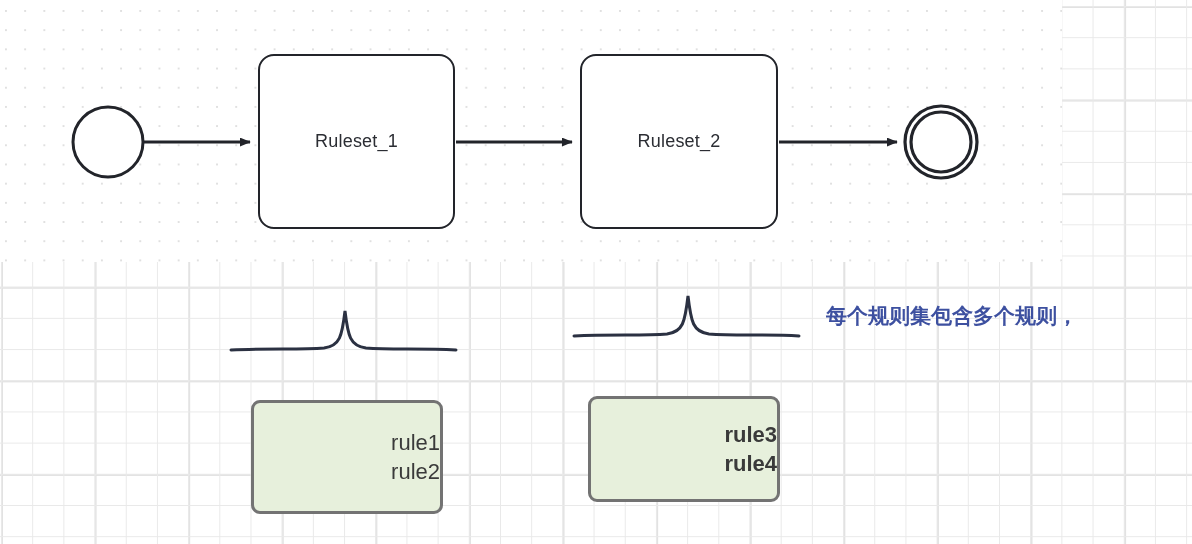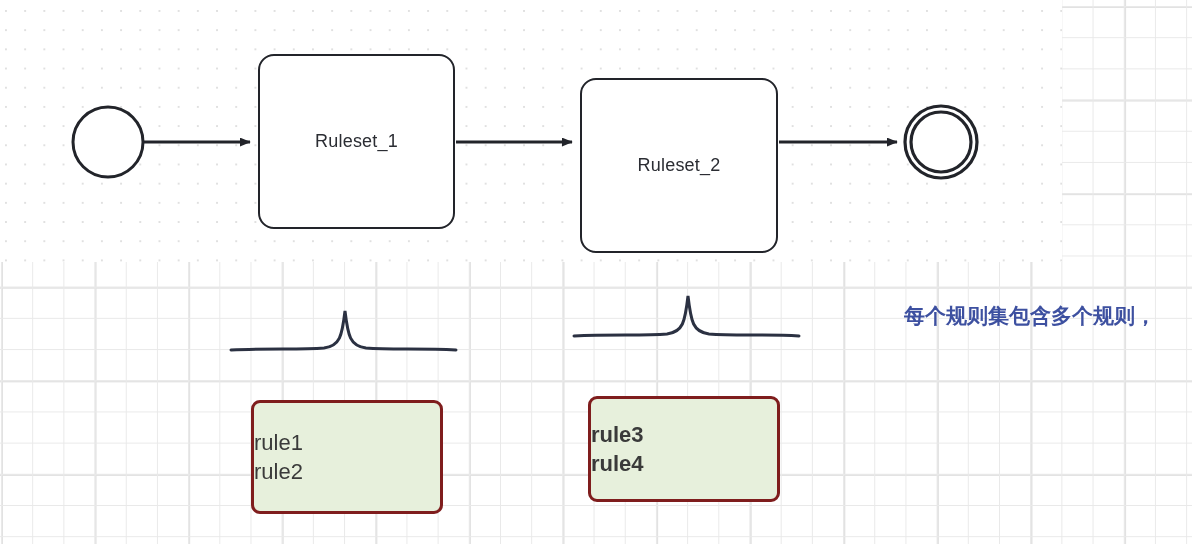--- a/index.html
+++ b/index.html
@@ -67,50 +67,50 @@
     align-items: center;
     justify-content: center;
   }
   .task-label {
     font-size: 18px;
     color: #2b2d33;
     letter-spacing: 0.2px;
     font-family: "Liberation Sans", "DejaVu Sans", sans-serif;
   }
   #task-ruleset-1 { left: 258px; top: 54px; width: 197px; height: 175px; }
-  #task-ruleset-2 { left: 580px; top: 54px; width: 198px; height: 175px; margin-top: 24px; }
+  #task-ruleset-2 { left: 580px; top: 54px; width: 198px; height: 175px; }
 
   
   .rulebox {
     position: absolute;
     box-sizing: border-box;
     background: #e7f0dc;
-    border: 3px solid #7f1d1d;
+    border: 3px solid #737373;
     border-radius: 9px;
     display: flex;
     flex-direction: column;
-    align-items: flex-start;
+    align-items: flex-end;
     justify-content: center;
     line-height: 1.32;
   }
   .rulebox span {
     font-size: 22px;
     color: #3a3a3a;
     font-family: "Liberation Sans", "DejaVu Sans", sans-serif;
   }
   #rulebox-1 { left: 251px; top: 400px; width: 192px; height: 114px; }
   #rulebox-2 { left: 588px; top: 396px; width: 192px; height: 106px; font-weight: bold; }
 
   
   #annotation {
     position: absolute;
     left: 826px;
     top: 272px;
     width: 330px;
-    text-align: right;
+    text-align: left;
     color: #3d50a0;
     font-weight: bold;
     font-size: 21px;
     line-height: 1.42;
     font-family: "DejaVu Sans", "Liberation Sans", sans-serif;
     white-space: pre-line;
   }
   .anno-line { display: block; }
 </style>
 </head>

